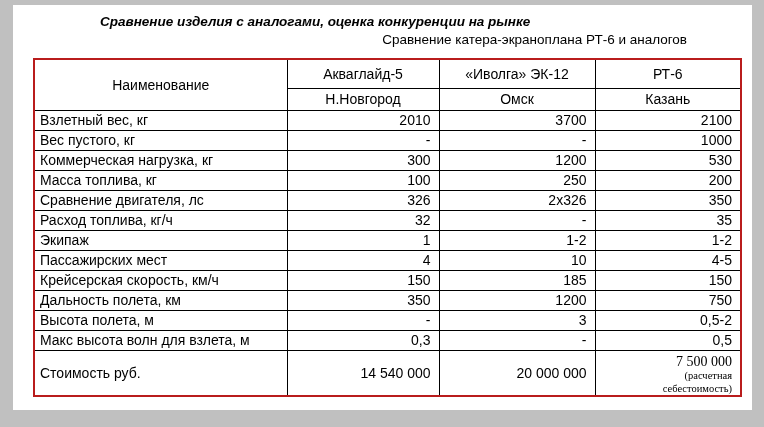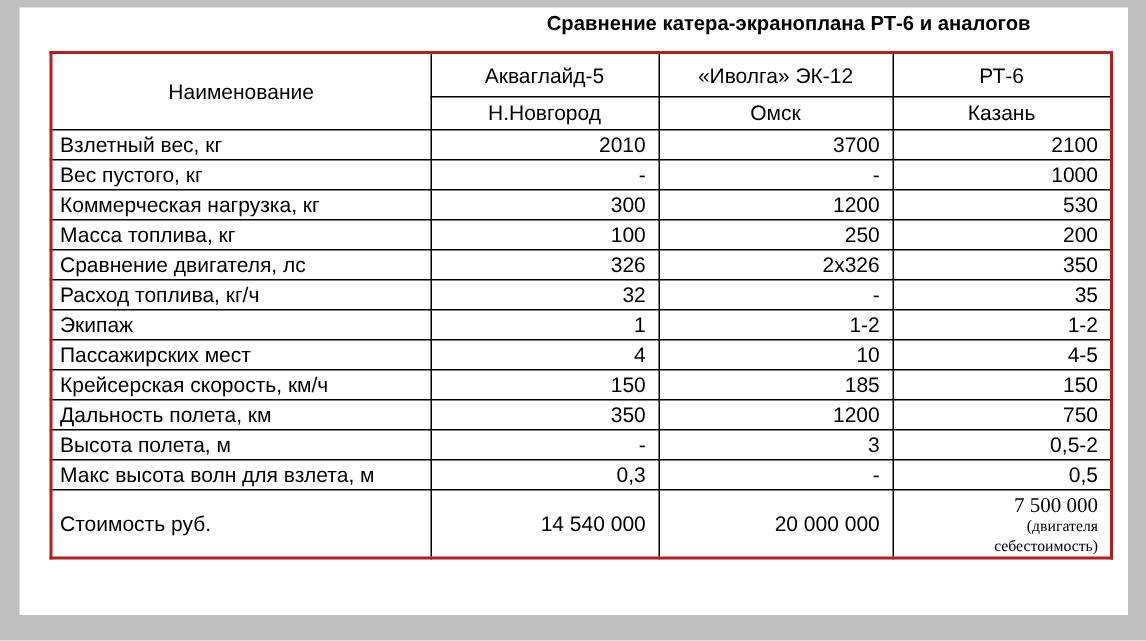--- a/index.html
+++ b/index.html
@@ -24,21 +24,21 @@
     margin: 9px 0 0 87px;
     font-size: 13.5px;
     font-weight: bold;
     font-style: italic;
     white-space: nowrap;
   }
   .title-sub {
     margin: 3px 65px 0 0;
     text-align: right;
     font-size: 13.5px;
-    font-weight: bold;
+    font-weight: normal;
     white-space: nowrap;
   }
   table.cmp {
     border-collapse: collapse;
     table-layout: fixed;
     margin: 11px 0 0 20px;
     width: 707px;
     border: 2px solid #b91c1c;
     font-size: 14px;
   }
@@ -71,20 +71,21 @@
     margin-left: auto;
     text-align: right;
   }
 </style>
 </head>
 <body>
 
 <div class="canvas">
   <div class="page">
 
+    <div class="title-main">Сравнение изделия с аналогами, оценка конкуренции на рынке</div>
 
     <div class="title-sub">Сравнение катера-экраноплана РТ-6 и аналогов</div>
 
     <table class="cmp">
       <colgroup>
         <col style="width:253px">
         <col style="width:152px">
         <col style="width:156px">
         <col style="width:146px">
       </colgroup>
@@ -175,20 +176,20 @@
             <td class="num">0,5</td>
           </tr>
         </tbody>
       <tfoot>
         <tr class="cost-row">
           <td class="label">Стоимость руб.</td>
           <td class="num">14 540 000</td>
           <td class="num">20 000 000</td>
           <td class="num cost-note-cell">
             <div>7 500 000</div>
-            <div class="note">(двигателя себестоимость)</div>
+            <div class="note">(расчетная себестоимость)</div>
           </td>
         </tr>
       </tfoot>
     </table>
 
   </div>
 </div>
 
 </body></html>

